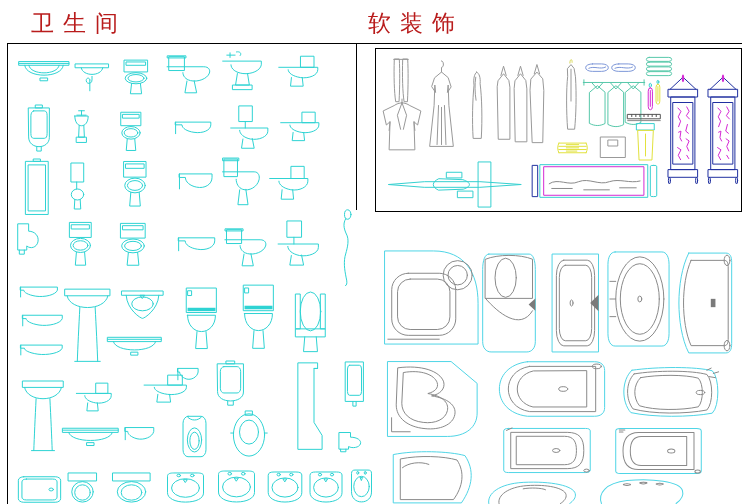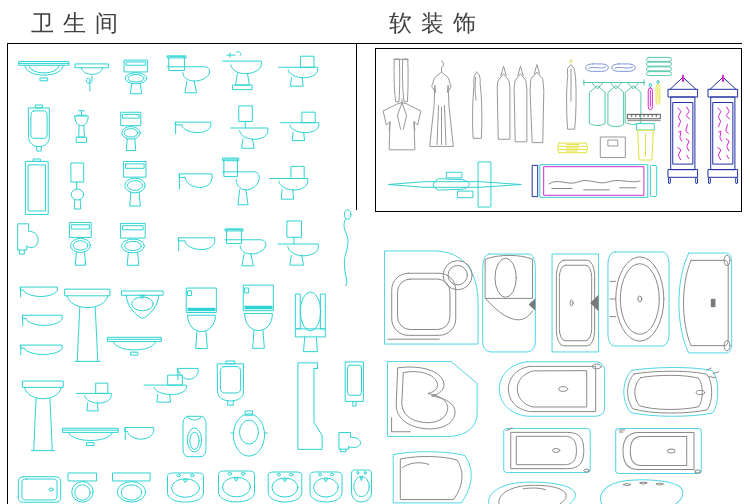--- a/index.html
+++ b/index.html
@@ -1,20 +1,20 @@
 <!DOCTYPE html>
 <html><head>
 <meta charset="utf-8">
 <style>
   *{margin:0;padding:0;box-sizing:border-box}
   html,body{width:750px;height:504px}
   body{position:relative;overflow:hidden;background:#ffffff;font-family:"Liberation Serif",serif}
-  .title{position:absolute;top:8px;font-size:23px;letter-spacing:9px;color:#404040;white-space:nowrap}
+  .title{position:absolute;top:8px;font-size:23px;letter-spacing:9px;color:#b91c1c;white-space:nowrap}
   #title-left{left:31px}
-  #title-right{left:389px}
+  #title-right{left:368px}
   .hline{position:absolute;left:7px;top:43px;width:735px;border-top:1px solid #000}
   .vline{position:absolute;border-left:1px solid #000;width:0}
   #border-left{left:7px;top:43px;height:461px}
   #border-right{left:356px;top:43px;height:167px}
   .deco-box{position:absolute;left:375px;top:48px;width:367px;height:164px;border:1px solid #000}
   .layer{position:absolute;left:0;top:0;width:750px;height:504px;pointer-events:none}
   .sym{position:absolute}
   .sym svg{width:100%;height:100%;display:block;overflow:visible}
   svg *{fill:none;stroke:currentColor;stroke-width:1px;vector-effect:non-scaling-stroke;stroke-linecap:round;stroke-linejoin:round}
   svg .g{stroke:#8a8a8a}

